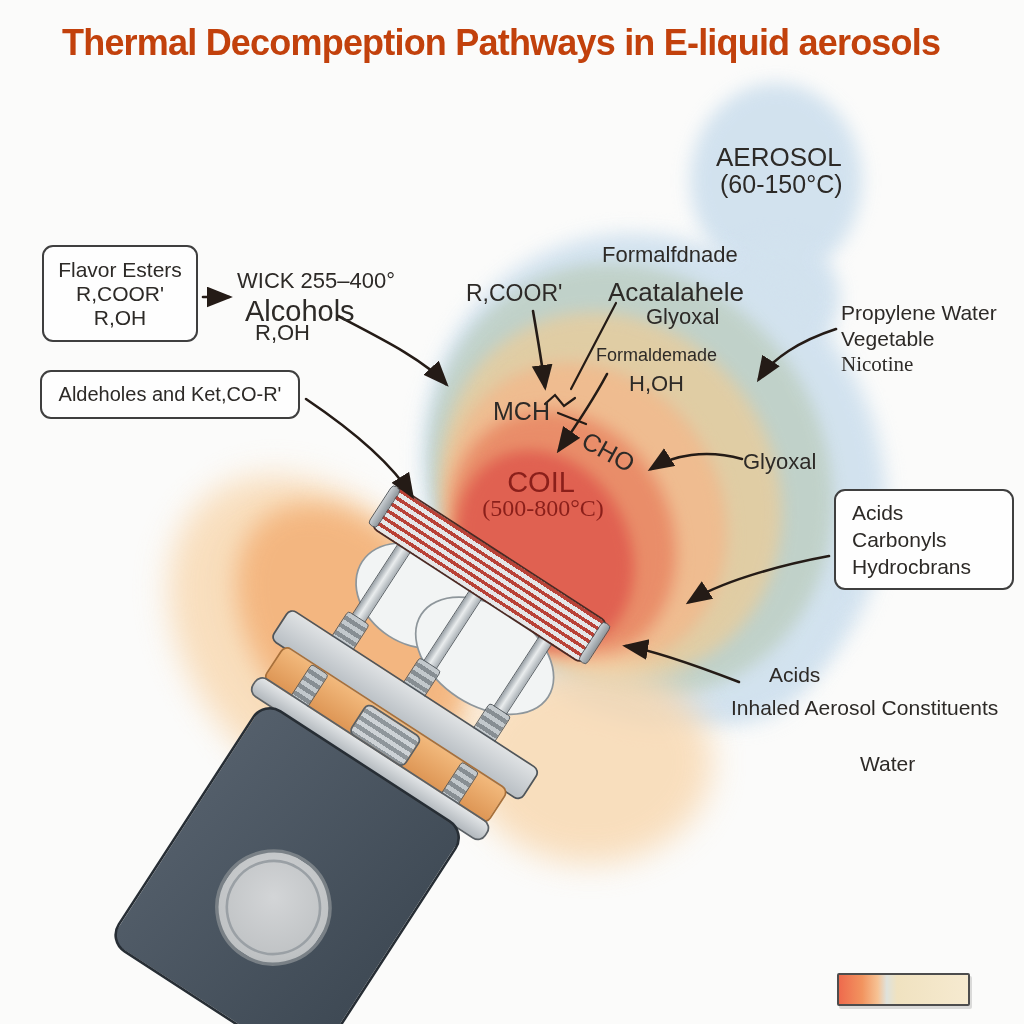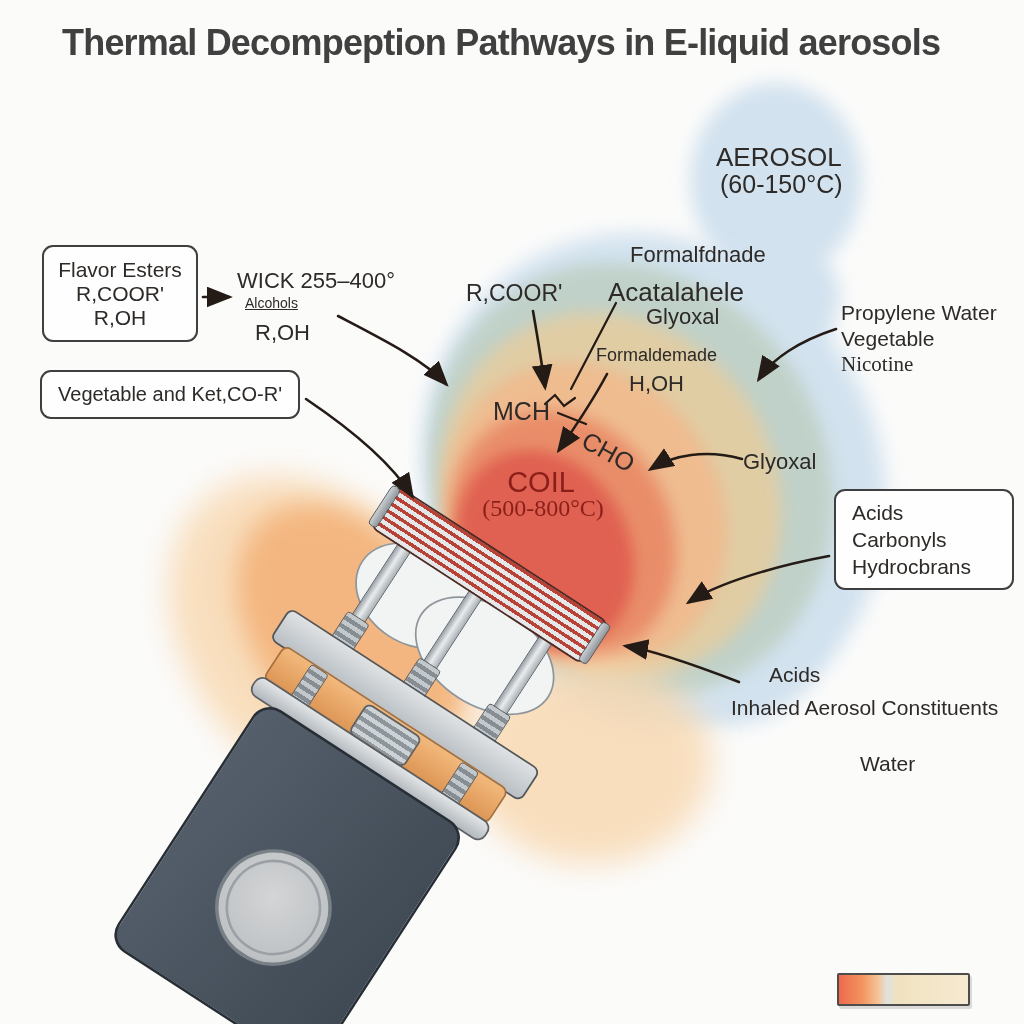--- a/index.html
+++ b/index.html
@@ -58,21 +58,21 @@
   .dbody{left:20px;top:290px;width:280px;height:332px;border:3px solid #272e35;border-radius:24px;
          background:linear-gradient(100deg,#545f6b,#3e4954);}
   .fbutton{left:93px;top:418px;width:134px;height:134px;border-radius:50%;
            background:radial-gradient(circle at 45% 42%,#d3d5d7,#bfc2c4 70%,#a9adb0);
            border:4px solid #798086;}
   .fbutton::after{content:"";position:absolute;inset:8px;border-radius:50%;
                   border:3px solid #9aa0a5;}
 
   
   .lbl{position:absolute;font-size:21px;color:#2d2a27;white-space:nowrap;line-height:1.15;}
-  .title{left:62px;top:22px;font-size:36px;font-weight:700;color:#404040;letter-spacing:-0.8px;}
+  .title{left:62px;top:22px;font-size:36px;font-weight:700;color:#c2410c;letter-spacing:-0.8px;}
   .maroon{color:#8a1f1a;}
   .ctr{transform:translateX(-50%);}
   .diagram-box{position:absolute;background:#fefefe;border:2.5px solid #3f3f3f;border-radius:11px;}
   .bx-flavor{left:42px;top:245px;width:152px;height:93px;display:flex;flex-direction:column;
              justify-content:center;align-items:center;font-size:21px;color:#2d2a27;}
   .bx-ald{left:40px;top:370px;width:256px;height:45px;display:flex;align-items:center;
           justify-content:center;font-size:20px;color:#2d2a27;}
   .bx-acids{left:834px;top:489px;width:160px;height:97px;display:flex;flex-direction:column;
             justify-content:center;padding-left:16px;font-size:21px;color:#2d2a27;gap:3px;}
   .cho{transform:rotate(29deg);transform-origin:left center;}
@@ -159,29 +159,29 @@
   <div class="lbl" style="left:716px;top:143px;font-size:26px;">AEROSOL</div>
   <div class="lbl" style="left:720px;top:170px;font-size:25px;">(60-150°C)</div>
 
   <div class="diagram-box bx-flavor">
     <div>Flavor Esters</div>
     <div>R,COOR'</div>
     <div>R,OH</div>
   </div>
 
   <div class="lbl" style="left:237px;top:268px;font-size:22px;">WICK 255–400°</div>
-  <div class="lbl" style="left:245px;top:295px;font-size:14px;text-decoration:underline;">Alcohols</div>
+  <div class="lbl" style="left:245px;top:295px;font-size:29px;">Alcohols</div>
   <div class="lbl" style="left:255px;top:320px;font-size:22px;">R,OH</div>
 
   <div class="diagram-box bx-ald">
-    <div>Vegetable and Ket,CO-R'</div>
+    <div>Aldeholes and Ket,CO-R'</div>
   </div>
 
   <div class="lbl" style="left:466px;top:280px;font-size:23px;">R,COOR'</div>
-  <div class="lbl" style="left:630px;top:242px;font-size:22px;">Formalfdnade</div>
+  <div class="lbl" style="left:602px;top:242px;font-size:22px;">Formalfdnade</div>
   <div class="lbl" style="left:608px;top:278px;font-size:26px;">Acatalahele</div>
   <div class="lbl" style="left:646px;top:304px;font-size:22px;">Glyoxal</div>
   <div class="lbl" style="left:596px;top:345px;font-size:18px;">Formaldemade</div>
   <div class="lbl" style="left:629px;top:371px;font-size:22px;">H,OH</div>
   <div class="lbl" style="left:493px;top:397px;font-size:25px;">MCH</div>
   <div class="lbl cho" style="left:584px;top:424px;font-size:25px;">CHO</div>
 
   <div class="lbl maroon ctr" style="left:541px;top:466px;font-size:29px;">COIL</div>
   <div class="lbl maroon ctr" style="left:543px;top:495px;font-size:24px;font-family:Liberation Serif, serif;">(500-800°C)</div>
 

